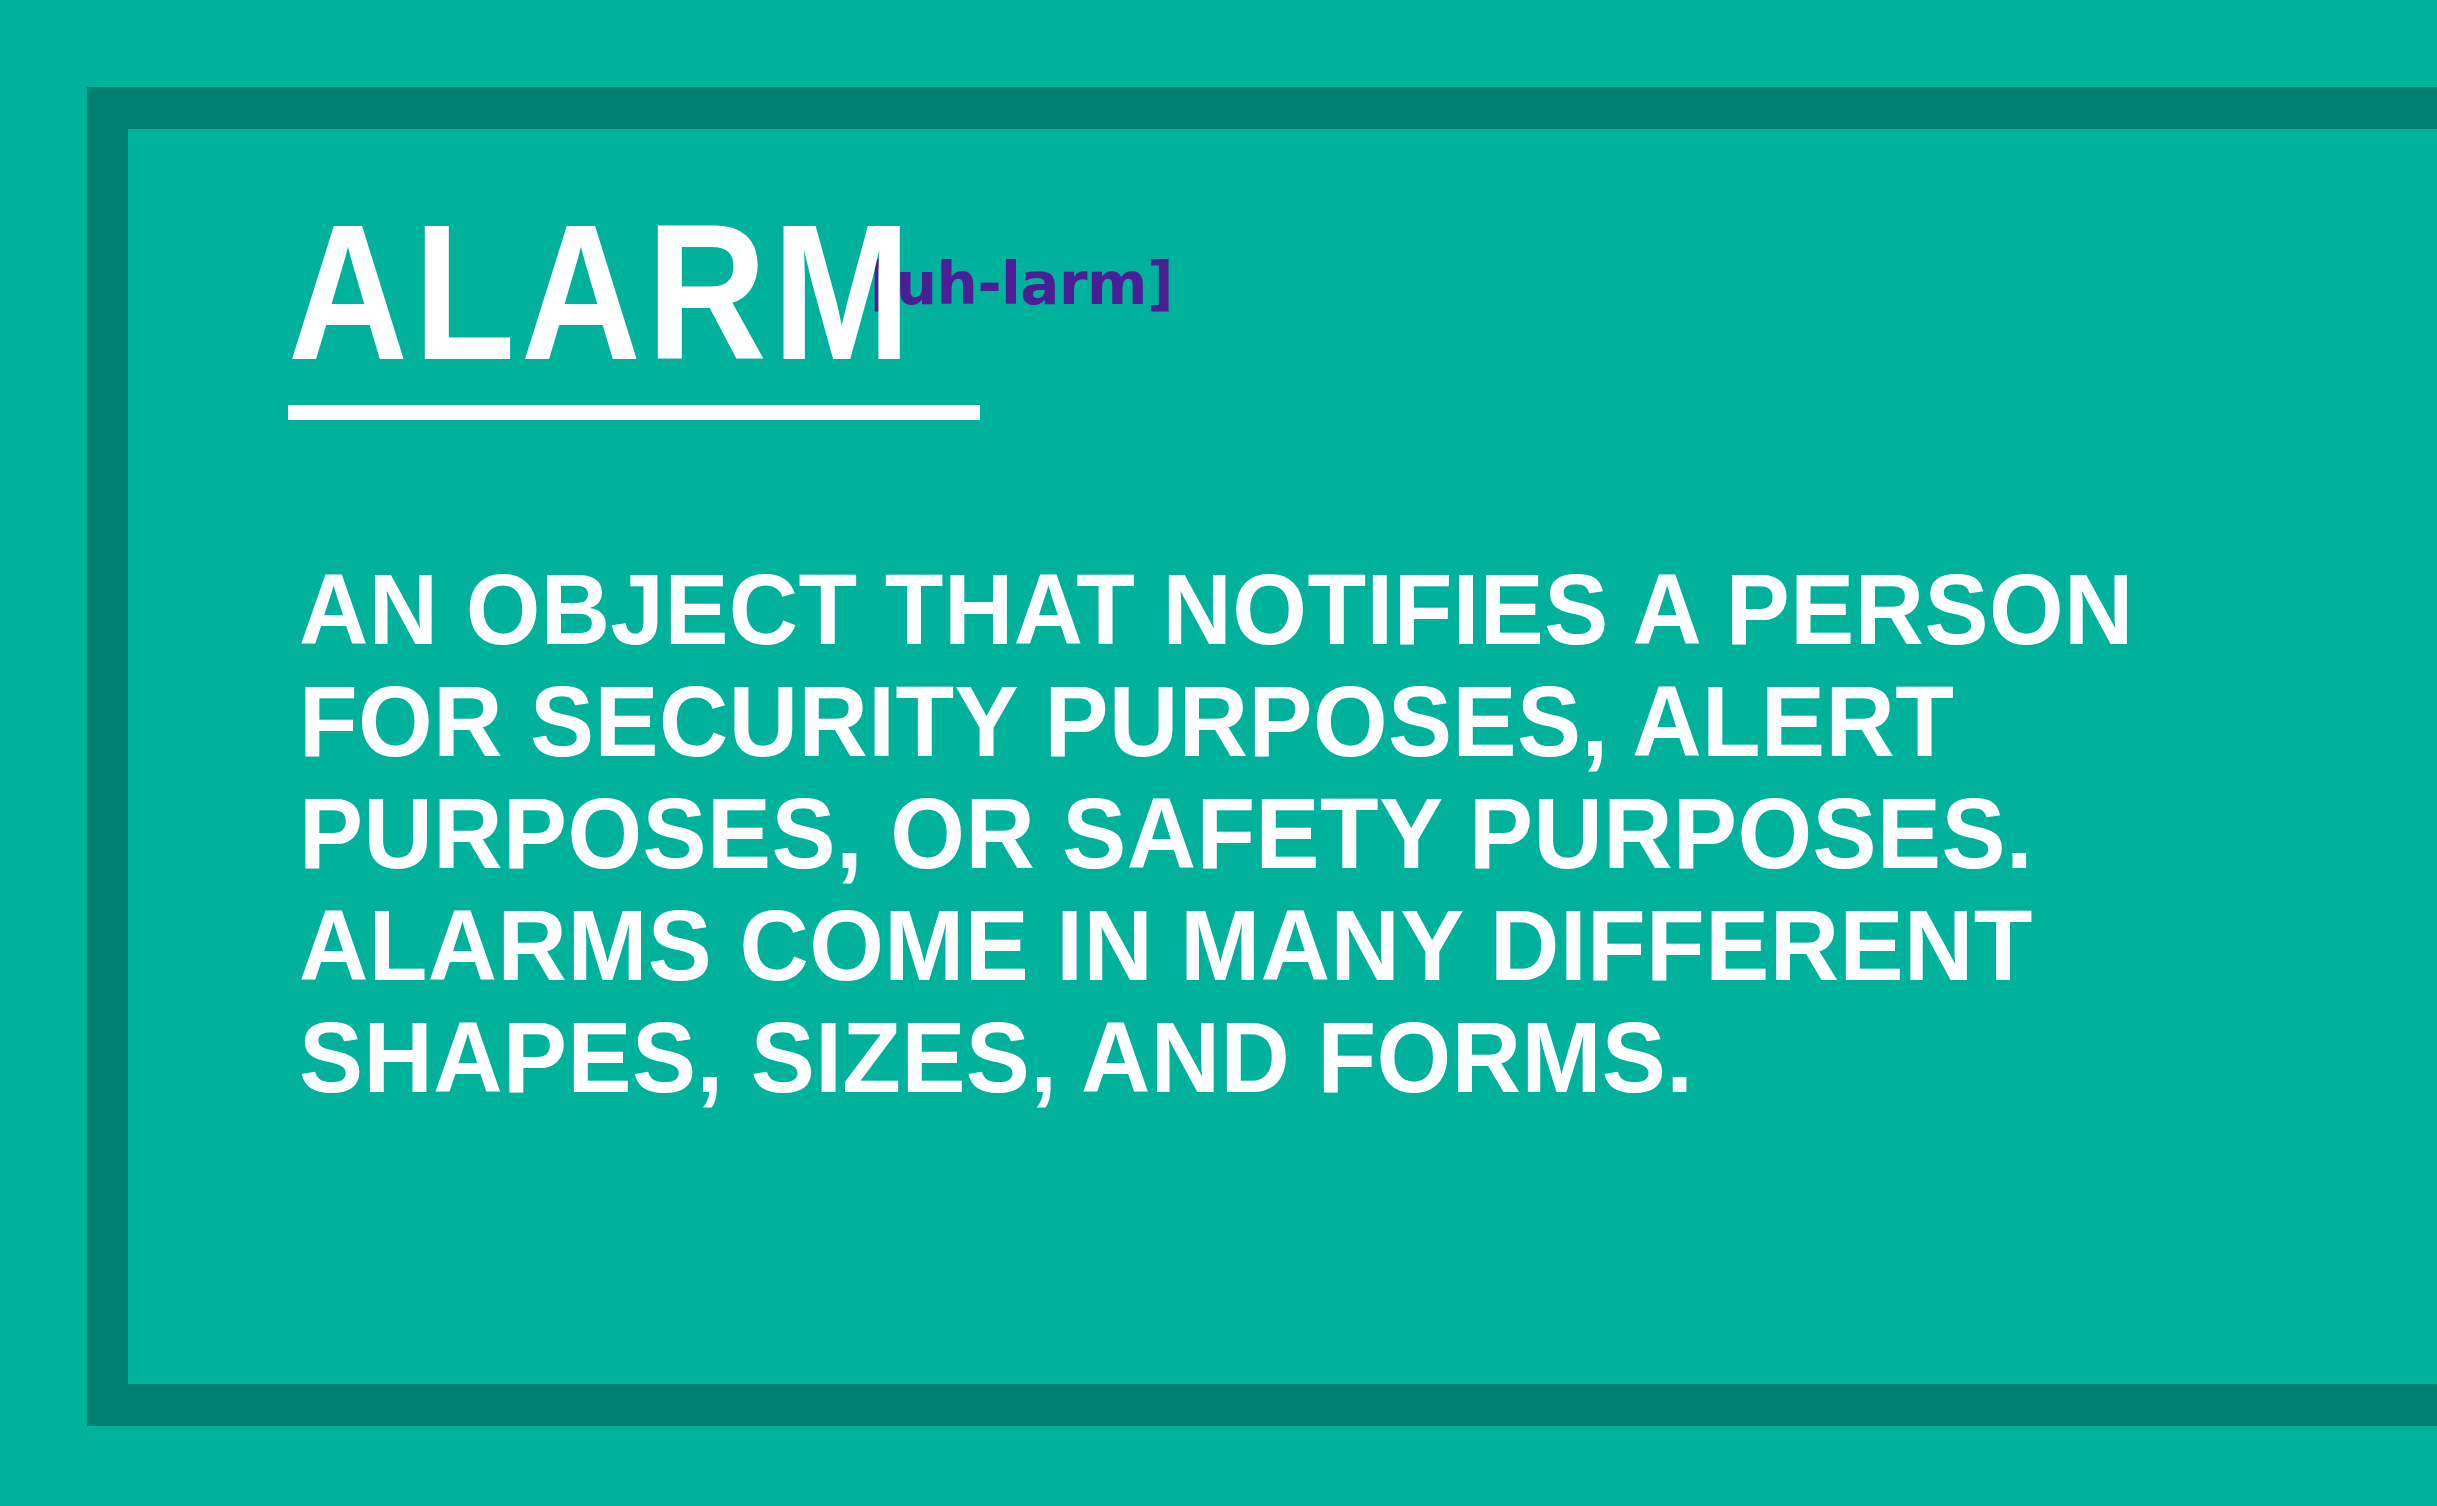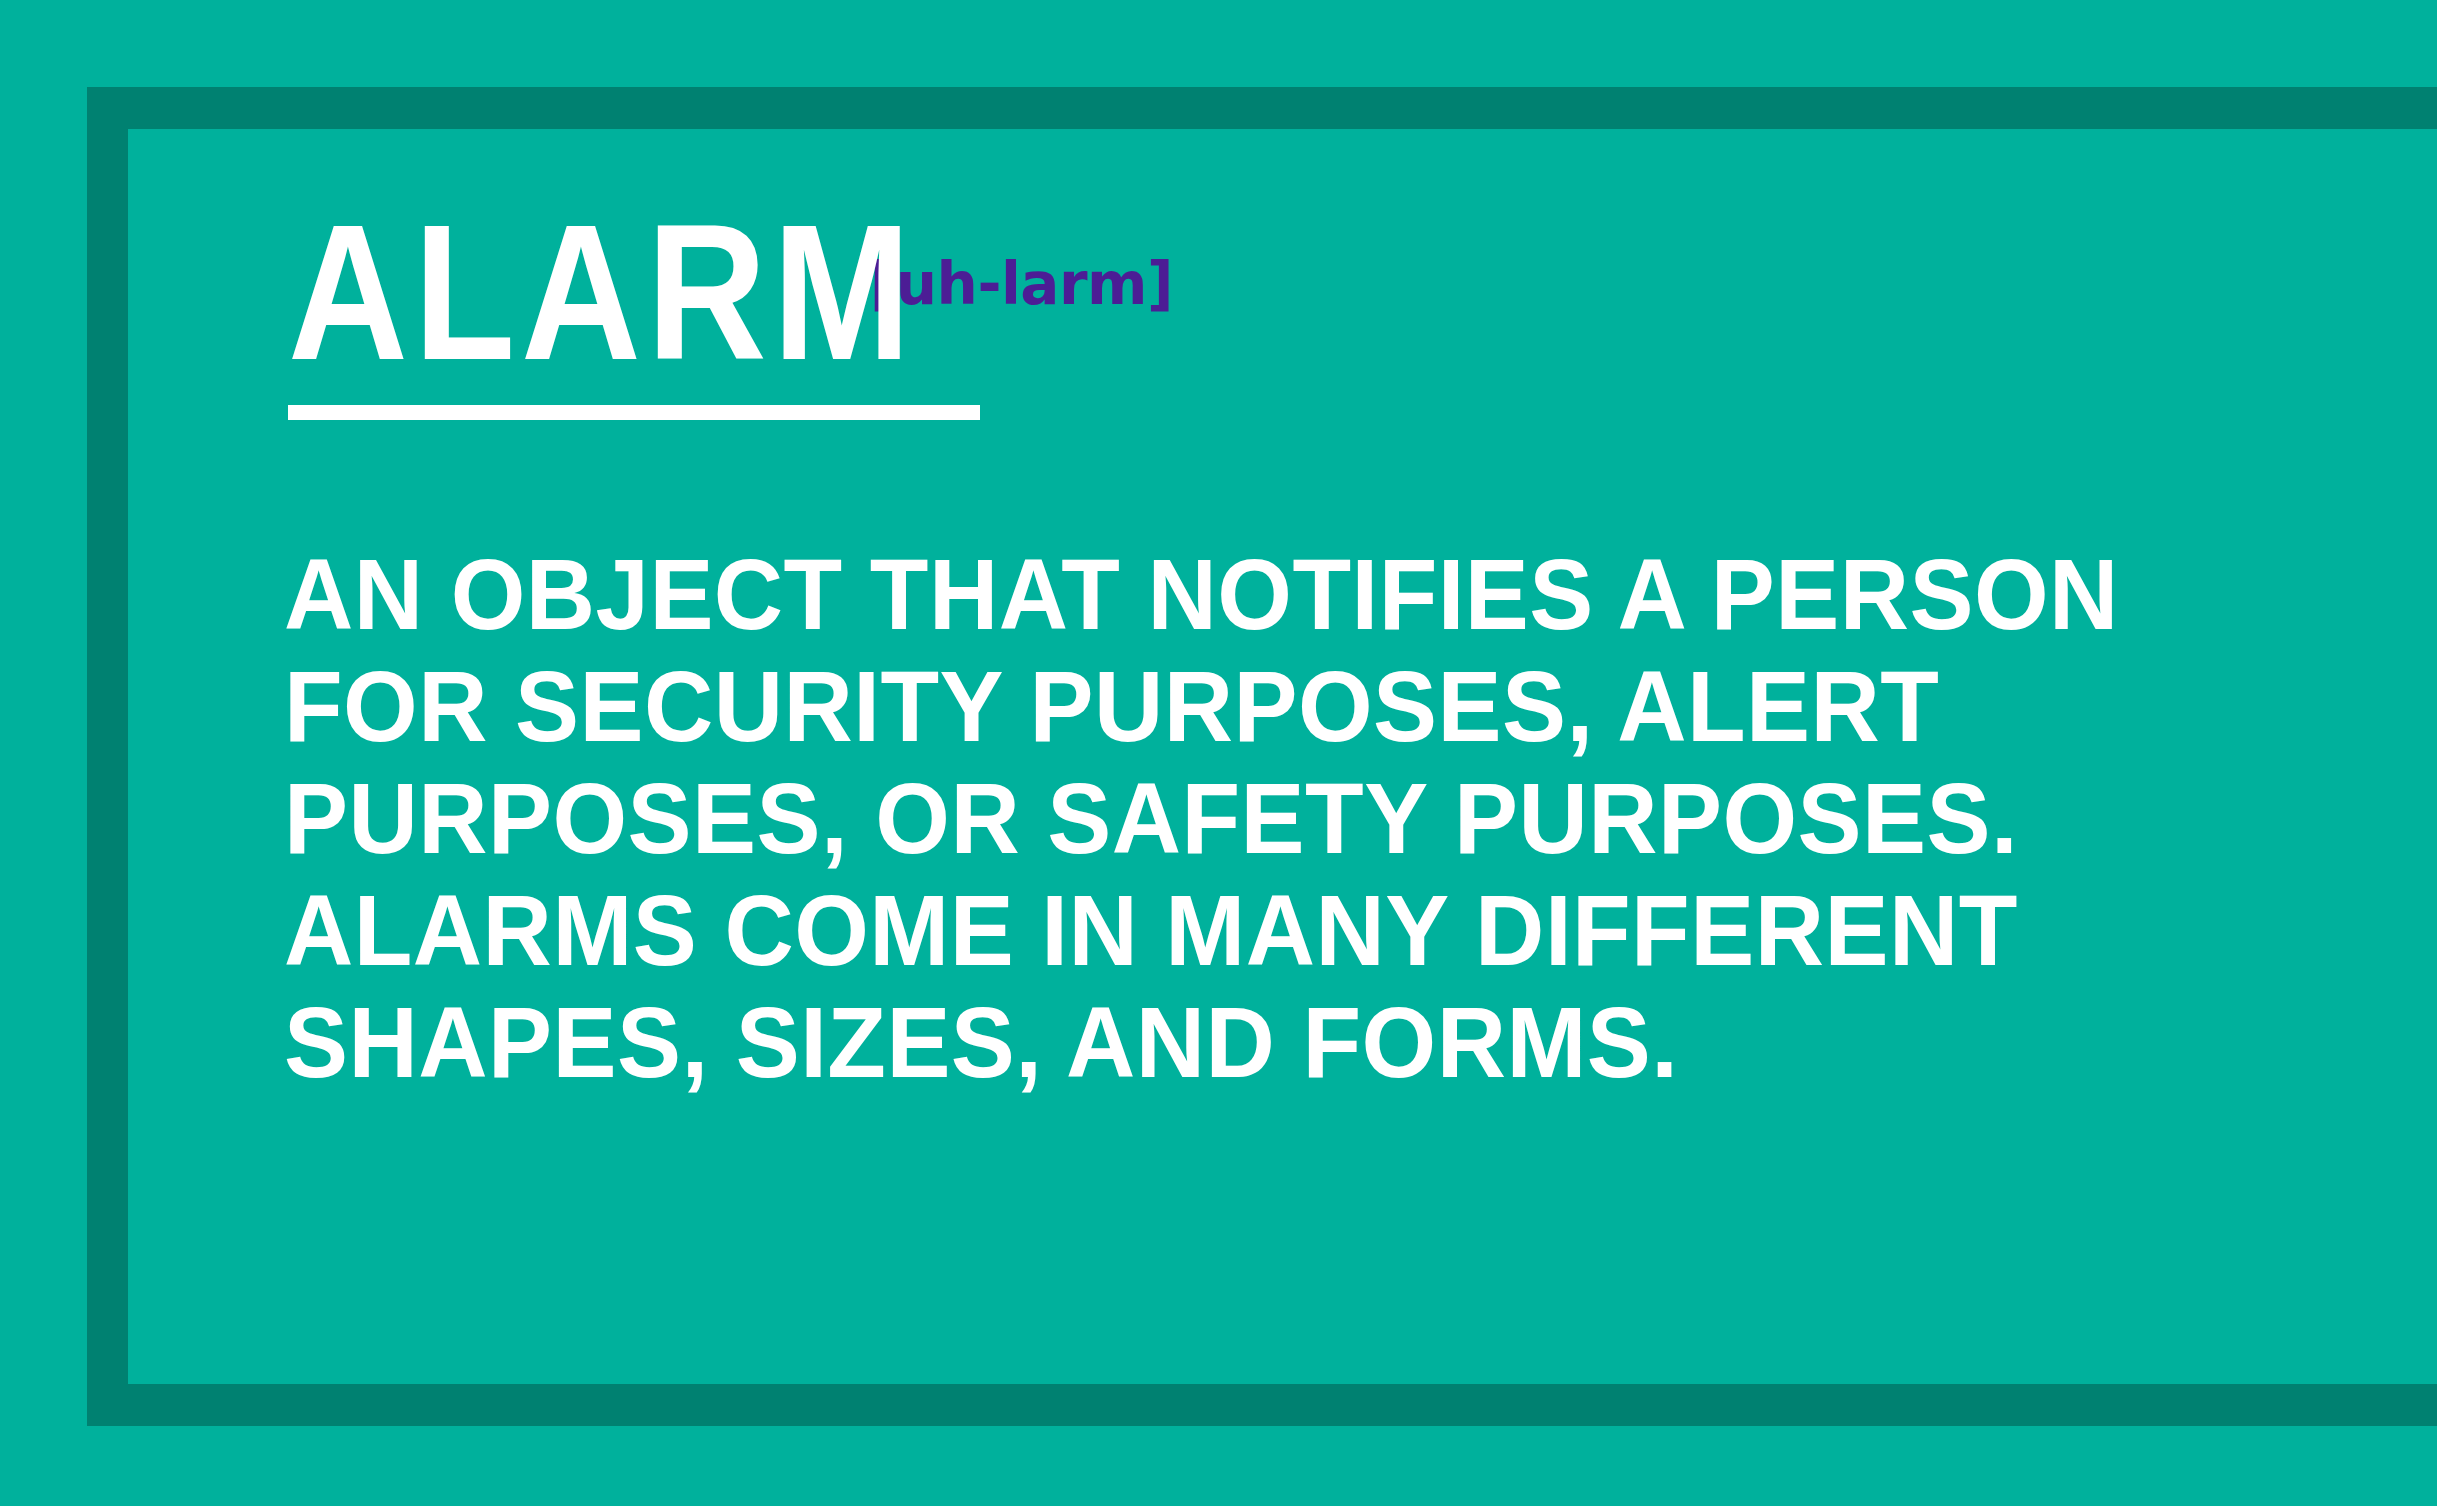--- a/index.html
+++ b/index.html
@@ -84,21 +84,21 @@
     height: 14.6px;
     background: #ffffff;
   }
 
   
   #definition-body {
     position: absolute;
     left: 156px;
     top: 409px;
     width: 2121px;
-    margin: 0;
+    margin: 15px;
     padding: 0;
     list-style: none;
   }
 
   #definition-body .def-line {
     color: #ffffff;
     font-family: "Liberation Sans Narrow", "Liberation Sans", sans-serif;
     font-weight: 700;
     font-size: 101px;
     line-height: 112px;

